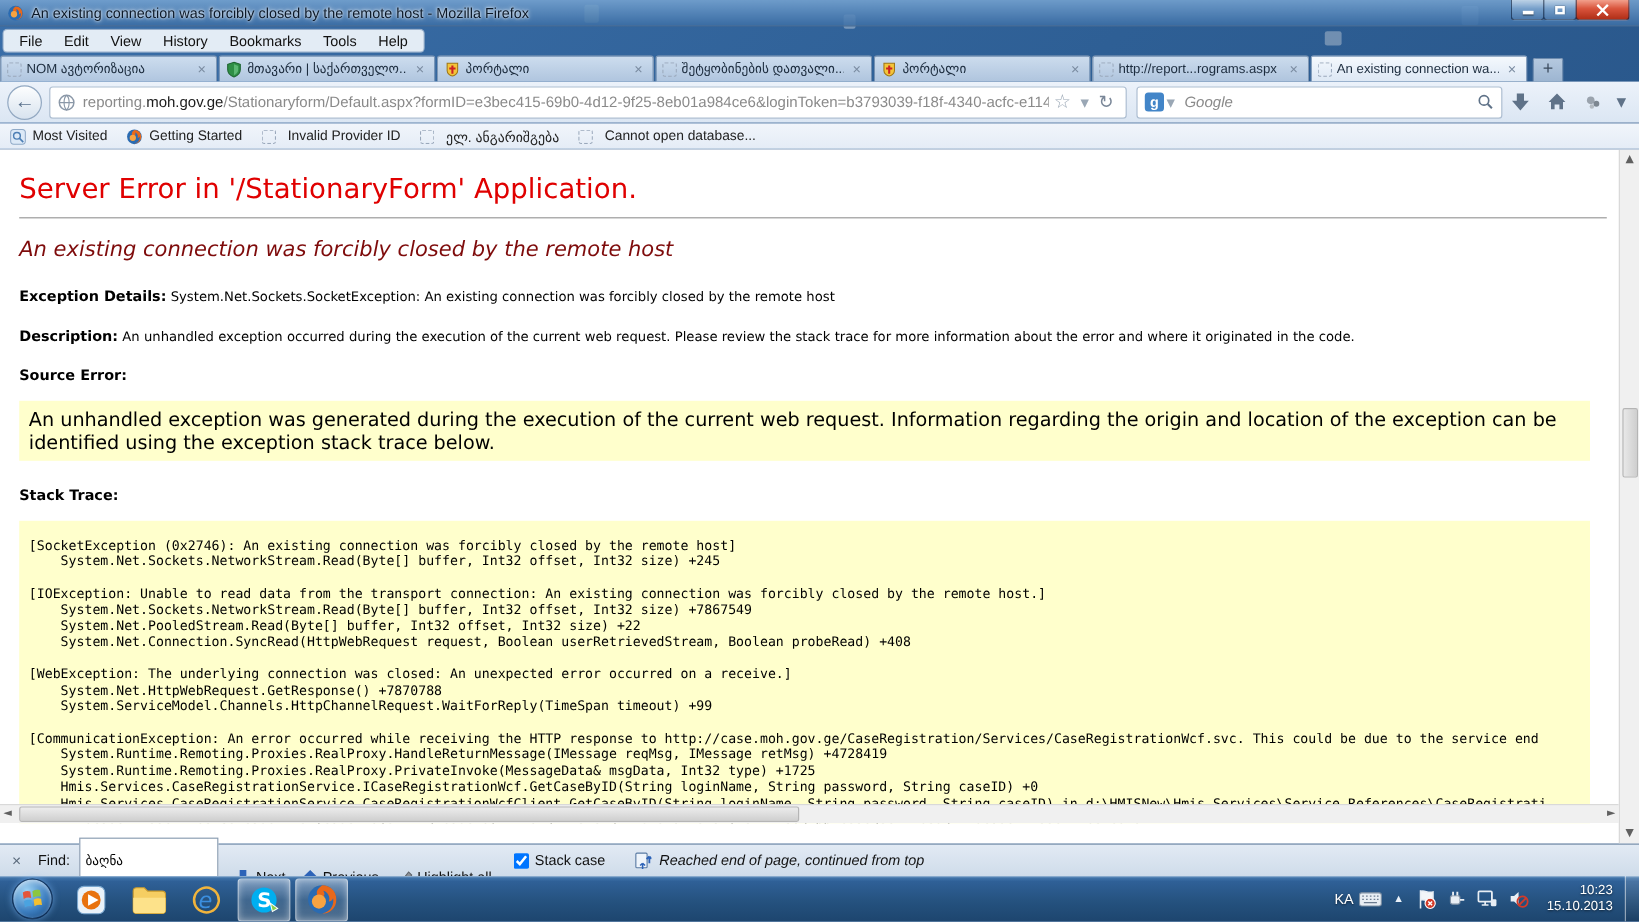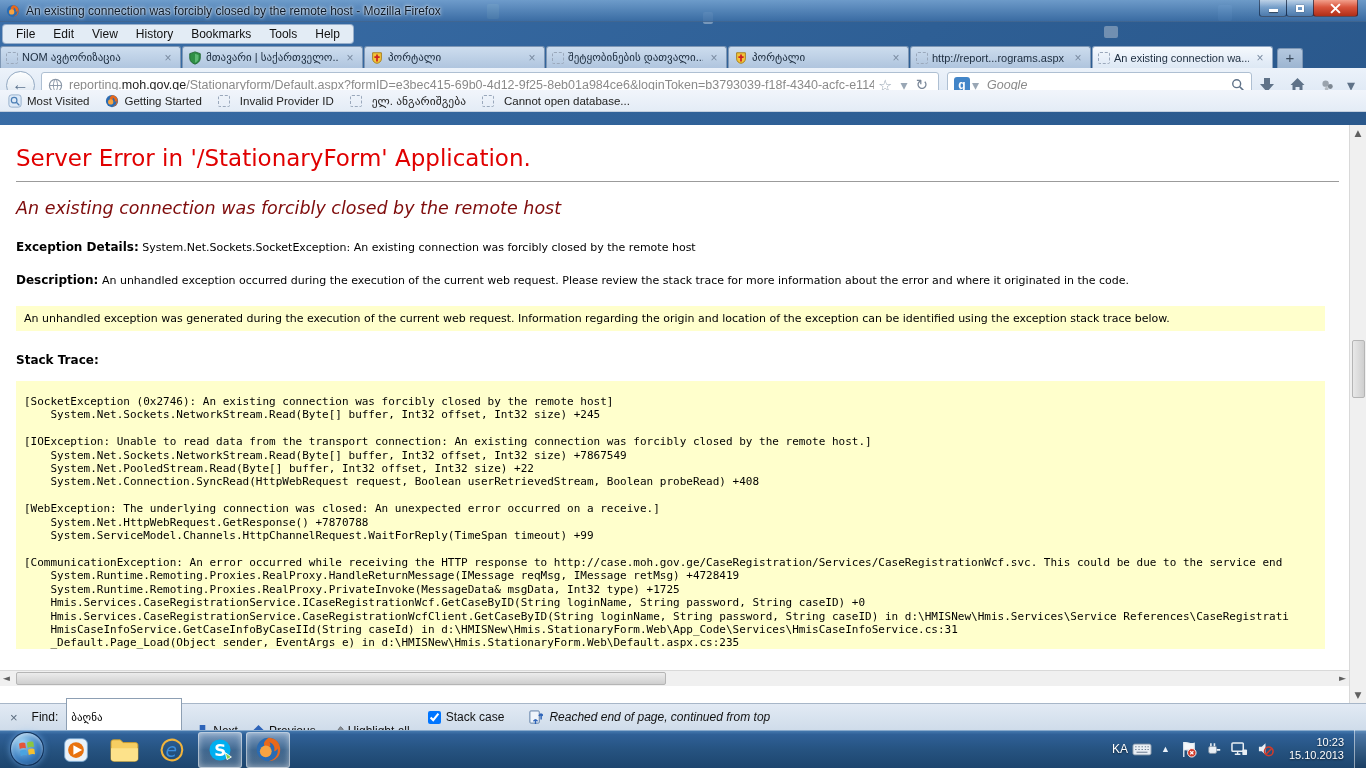--- a/index.html
+++ b/index.html
@@ -71,37 +71,37 @@
   .url-btn { color:#9aa7b5; font-size:14px; padding:0 4px; flex:none; }
   .searchbar { width:305px; height:27px; margin-left:8px; background:#fff;
     border:1px solid #aebfd2; border-radius:3px; display:flex; align-items:center; padding:0 6px; flex:none; }
   .g-badge { width:16px; height:16px; background:#4285c8; color:#fff; border-radius:3px;
     font-size:12px; font-weight:bold; text-align:center; line-height:16px; flex:none; }
   .search-label { flex:1; font-style:italic; color:#8a8a8a; font-size:12.5px; margin-left:6px; }
   .nav-iconbtn { width:30px; height:28px; display:flex; align-items:center; justify-content:center;
     color:#5f7288; flex:none; }
 
   
-  .bookmarksbar { position:absolute; left:0; top:90px; width:1366px; height:22px;
+  .bookmarksbar { position:absolute; left:0; top:103px; width:1366px; height:22px;
     background:linear-gradient(180deg,#f1f5fb,#e4ecf6);
     border-bottom:1px solid #c3cfde; display:flex; align-items:center; padding:0 8px; }
   .bm-item { display:flex; align-items:center; margin-right:16px; font-size:11.5px; color:#222; }
   .bm-item .favicon, .bm-item .favicon-placeholder { margin-right:5px; }
 
   
   .content { position:absolute; left:0; top:125px; width:1366px; height:578px; background:#fff;
     font-family:"DejaVu Sans", sans-serif; overflow:hidden; }
   .content-inner { position:absolute; left:0; top:0; width:1349px; height:561px; overflow:hidden; padding:12px 10px 0 16px; }
   .err-h1 { color:#e00000; font-size:23px; font-weight:normal; margin:8px 0 10px 0; }
   .err-hr { border:none; border-top:1px solid #9b9b9b; margin:0 0 0 0; }
   .err-h2 { color:#7e0b0b; font-size:17.5px; font-style:italic; font-weight:normal; margin:16px 0 22px 0; }
   .err-para { font-size:11px; color:#000; margin:0 0 19px 0; }
   .err-para b { font-size:12px; }
   .err-label { font-size:12px; font-weight:bold; margin:0 0 14px 0; }
-  .yellow-box { background:#ffffcc; margin:0 14px 0 0; padding:6px 8px; font-size:11px; color:#000; }
+  .yellow-box { background:#ffffcc; margin:0 14px 0 0; padding:6px 8px; font-size:16px; color:#000; }
   .yellow-box.first { margin-bottom:22px; }
   .stack-box { background:#ffffcc; margin:6px 14px 0 0; padding:14px 8px 4px 8px; height:268px; overflow:hidden; }
   .stack-box pre { margin:0; font-family:"DejaVu Sans Mono","Liberation Mono",monospace;
     font-size:11px; line-height:13.4px; color:#000; white-space:pre; }
 
   
   .vscroll { position:absolute; right:0; top:0; width:17px; height:578px; background:#f0f0f0;
     border-left:1px solid #d9d9d9; }
   .vscroll .arrow { position:absolute; left:2px; width:12px; text-align:center; color:#606060; font-size:9px; }
   .vscroll .thumb { position:absolute; left:2px; top:215px; width:13px; height:58px;
@@ -317,20 +317,21 @@
     </div>
   </div>
 
   <div class="content">
     <div class="content-inner">
       <h1 class="err-h1">Server Error in '/StationaryForm' Application.</h1>
       <hr class="err-hr">
       <h2 class="err-h2">An existing connection was forcibly closed by the remote host</h2>
       <p class="err-para"><b>Exception Details:</b><span> System.Net.Sockets.SocketException: An existing connection was forcibly closed by the remote host</span></p>
       <p class="err-para"><b>Description:</b><span> An unhandled exception occurred during the execution of the current web request. Please review the stack trace for more information about the error and where it originated in the code.</span></p>
+      <p class="err-label">Source Error:</p>
       <div class="yellow-box first">An unhandled exception was generated during the execution of the current web request. Information regarding the origin and location of the exception can be identified using the exception stack trace below.</div>
       <p class="err-label">Stack Trace:</p>
       <div class="stack-box">
         <pre>[SocketException (0x2746): An existing connection was forcibly closed by the remote host]
     System.Net.Sockets.NetworkStream.Read(Byte[] buffer, Int32 offset, Int32 size) +245
 
 [IOException: Unable to read data from the transport connection: An existing connection was forcibly closed by the remote host.]
     System.Net.Sockets.NetworkStream.Read(Byte[] buffer, Int32 offset, Int32 size) +7867549
     System.Net.PooledStream.Read(Byte[] buffer, Int32 offset, Int32 size) +22
     System.Net.Connection.SyncRead(HttpWebRequest request, Boolean userRetrievedStream, Boolean probeRead) +408

